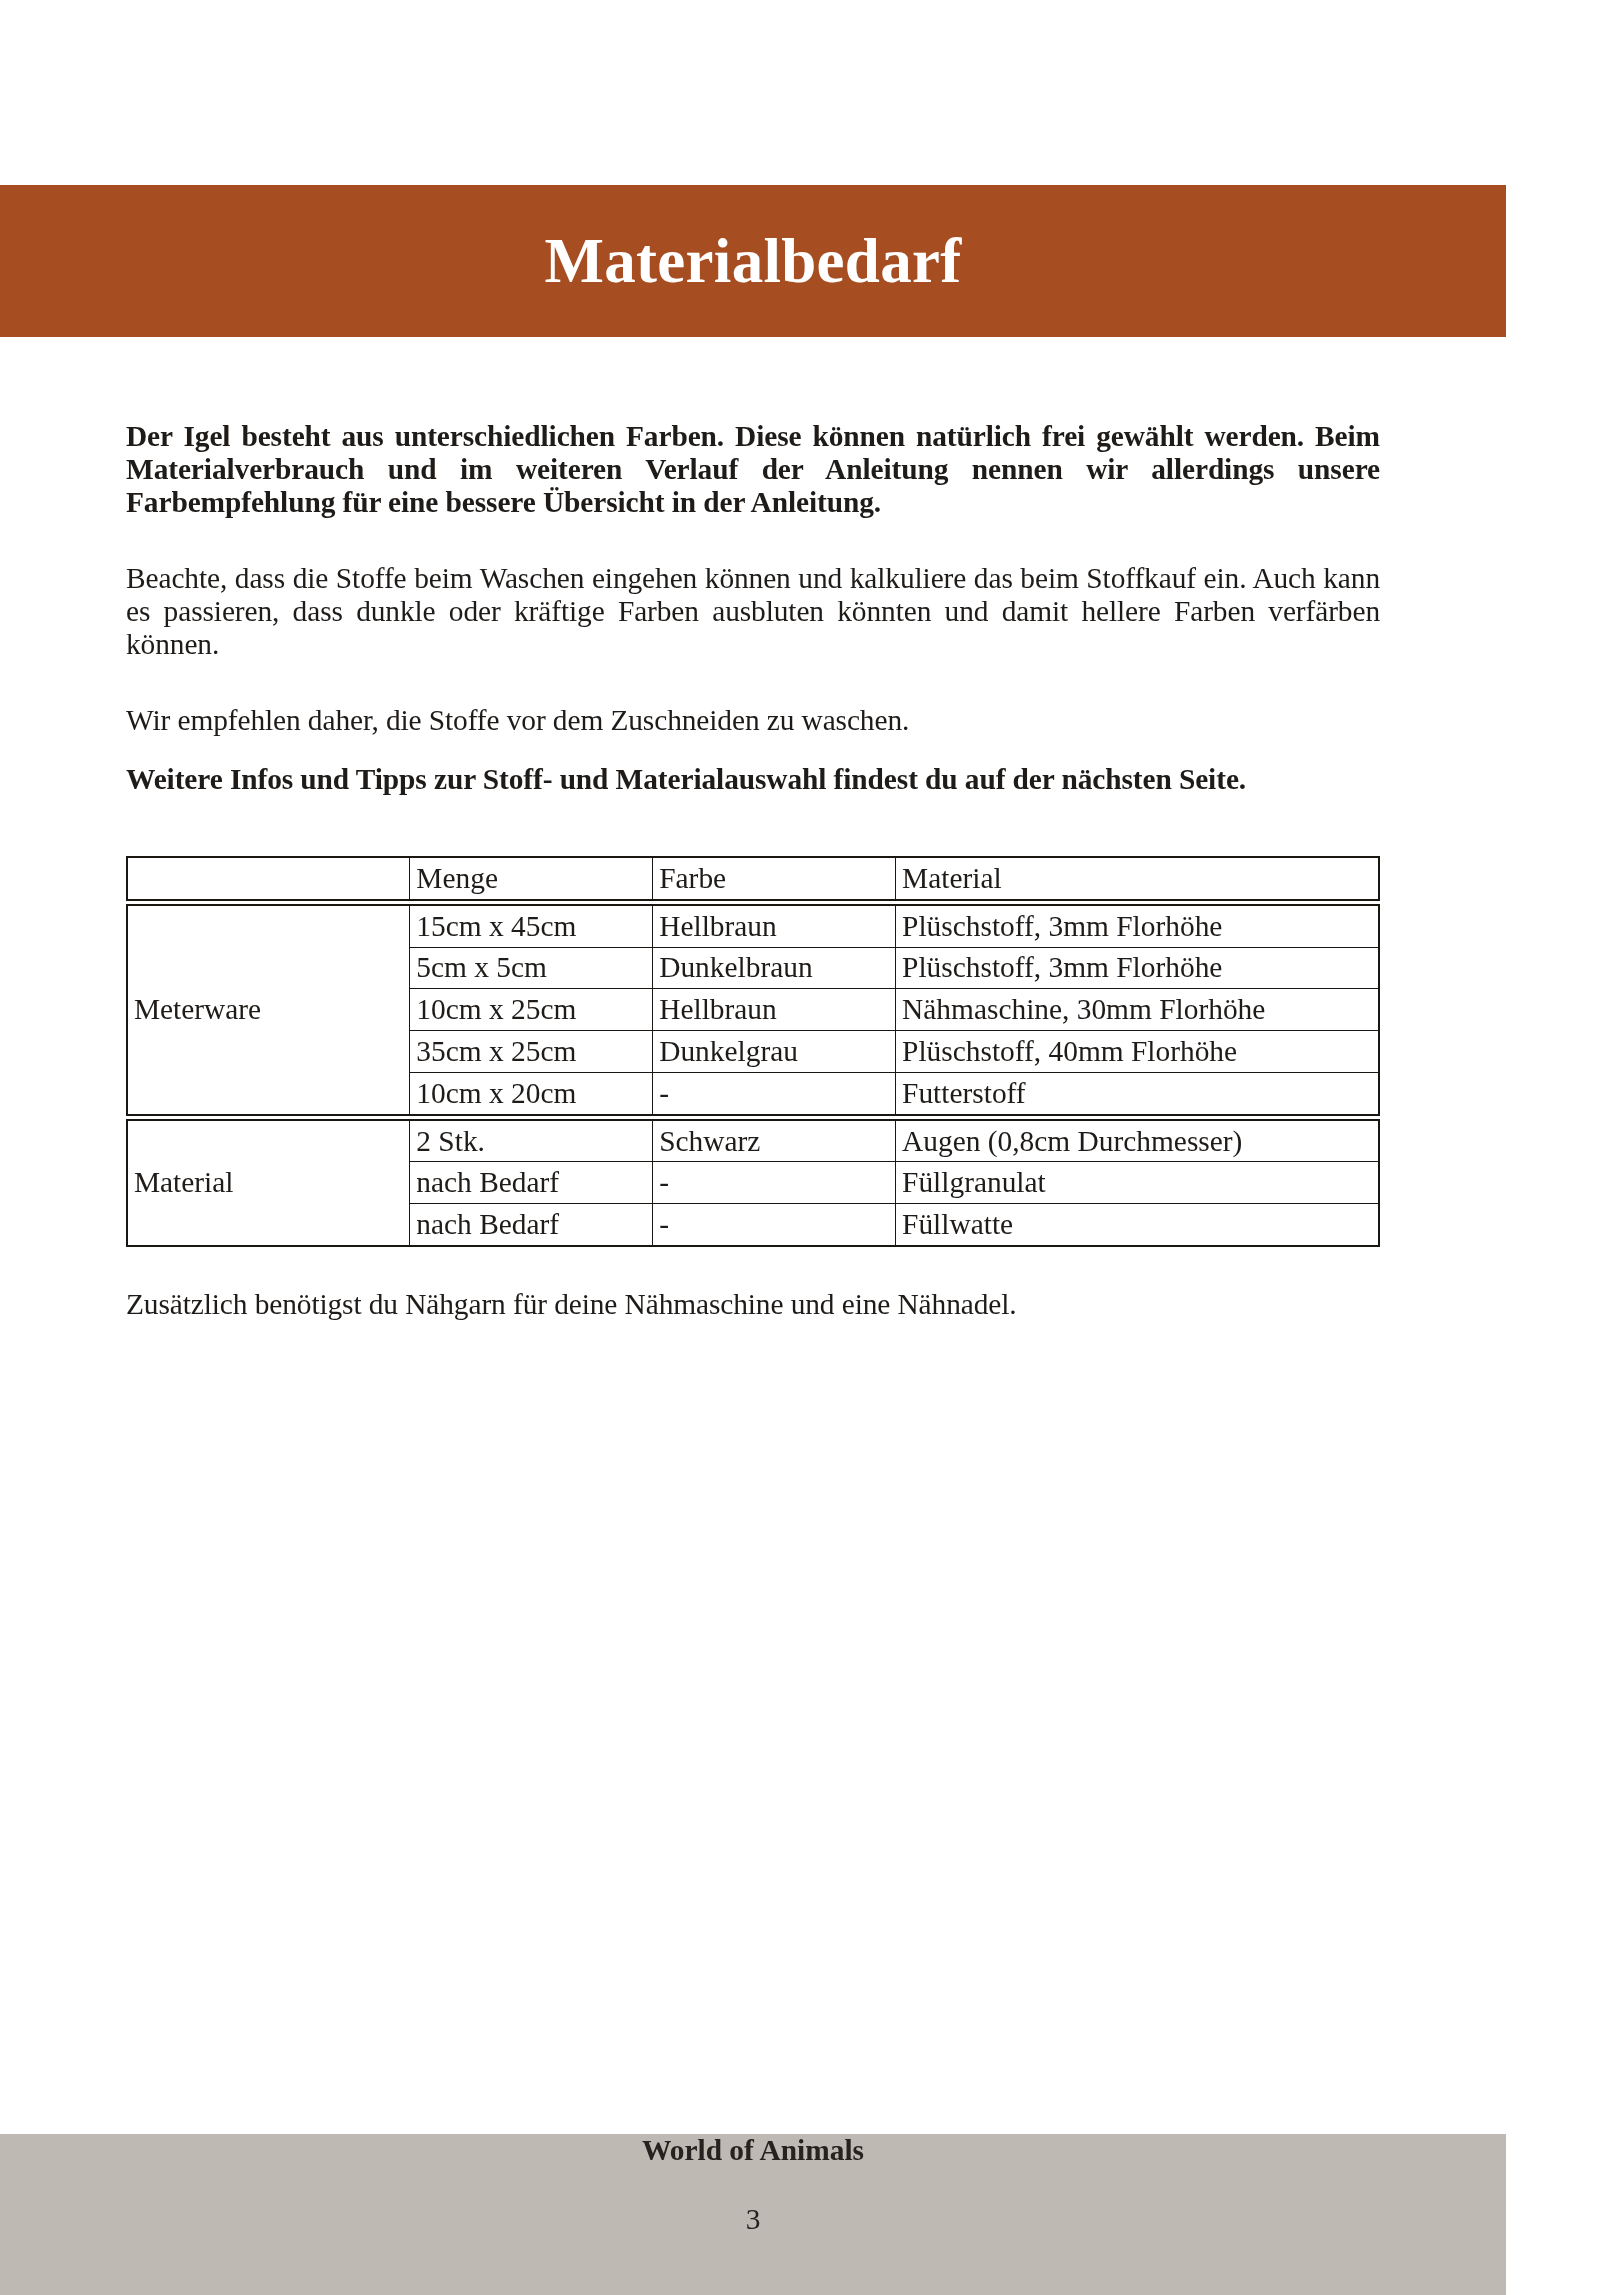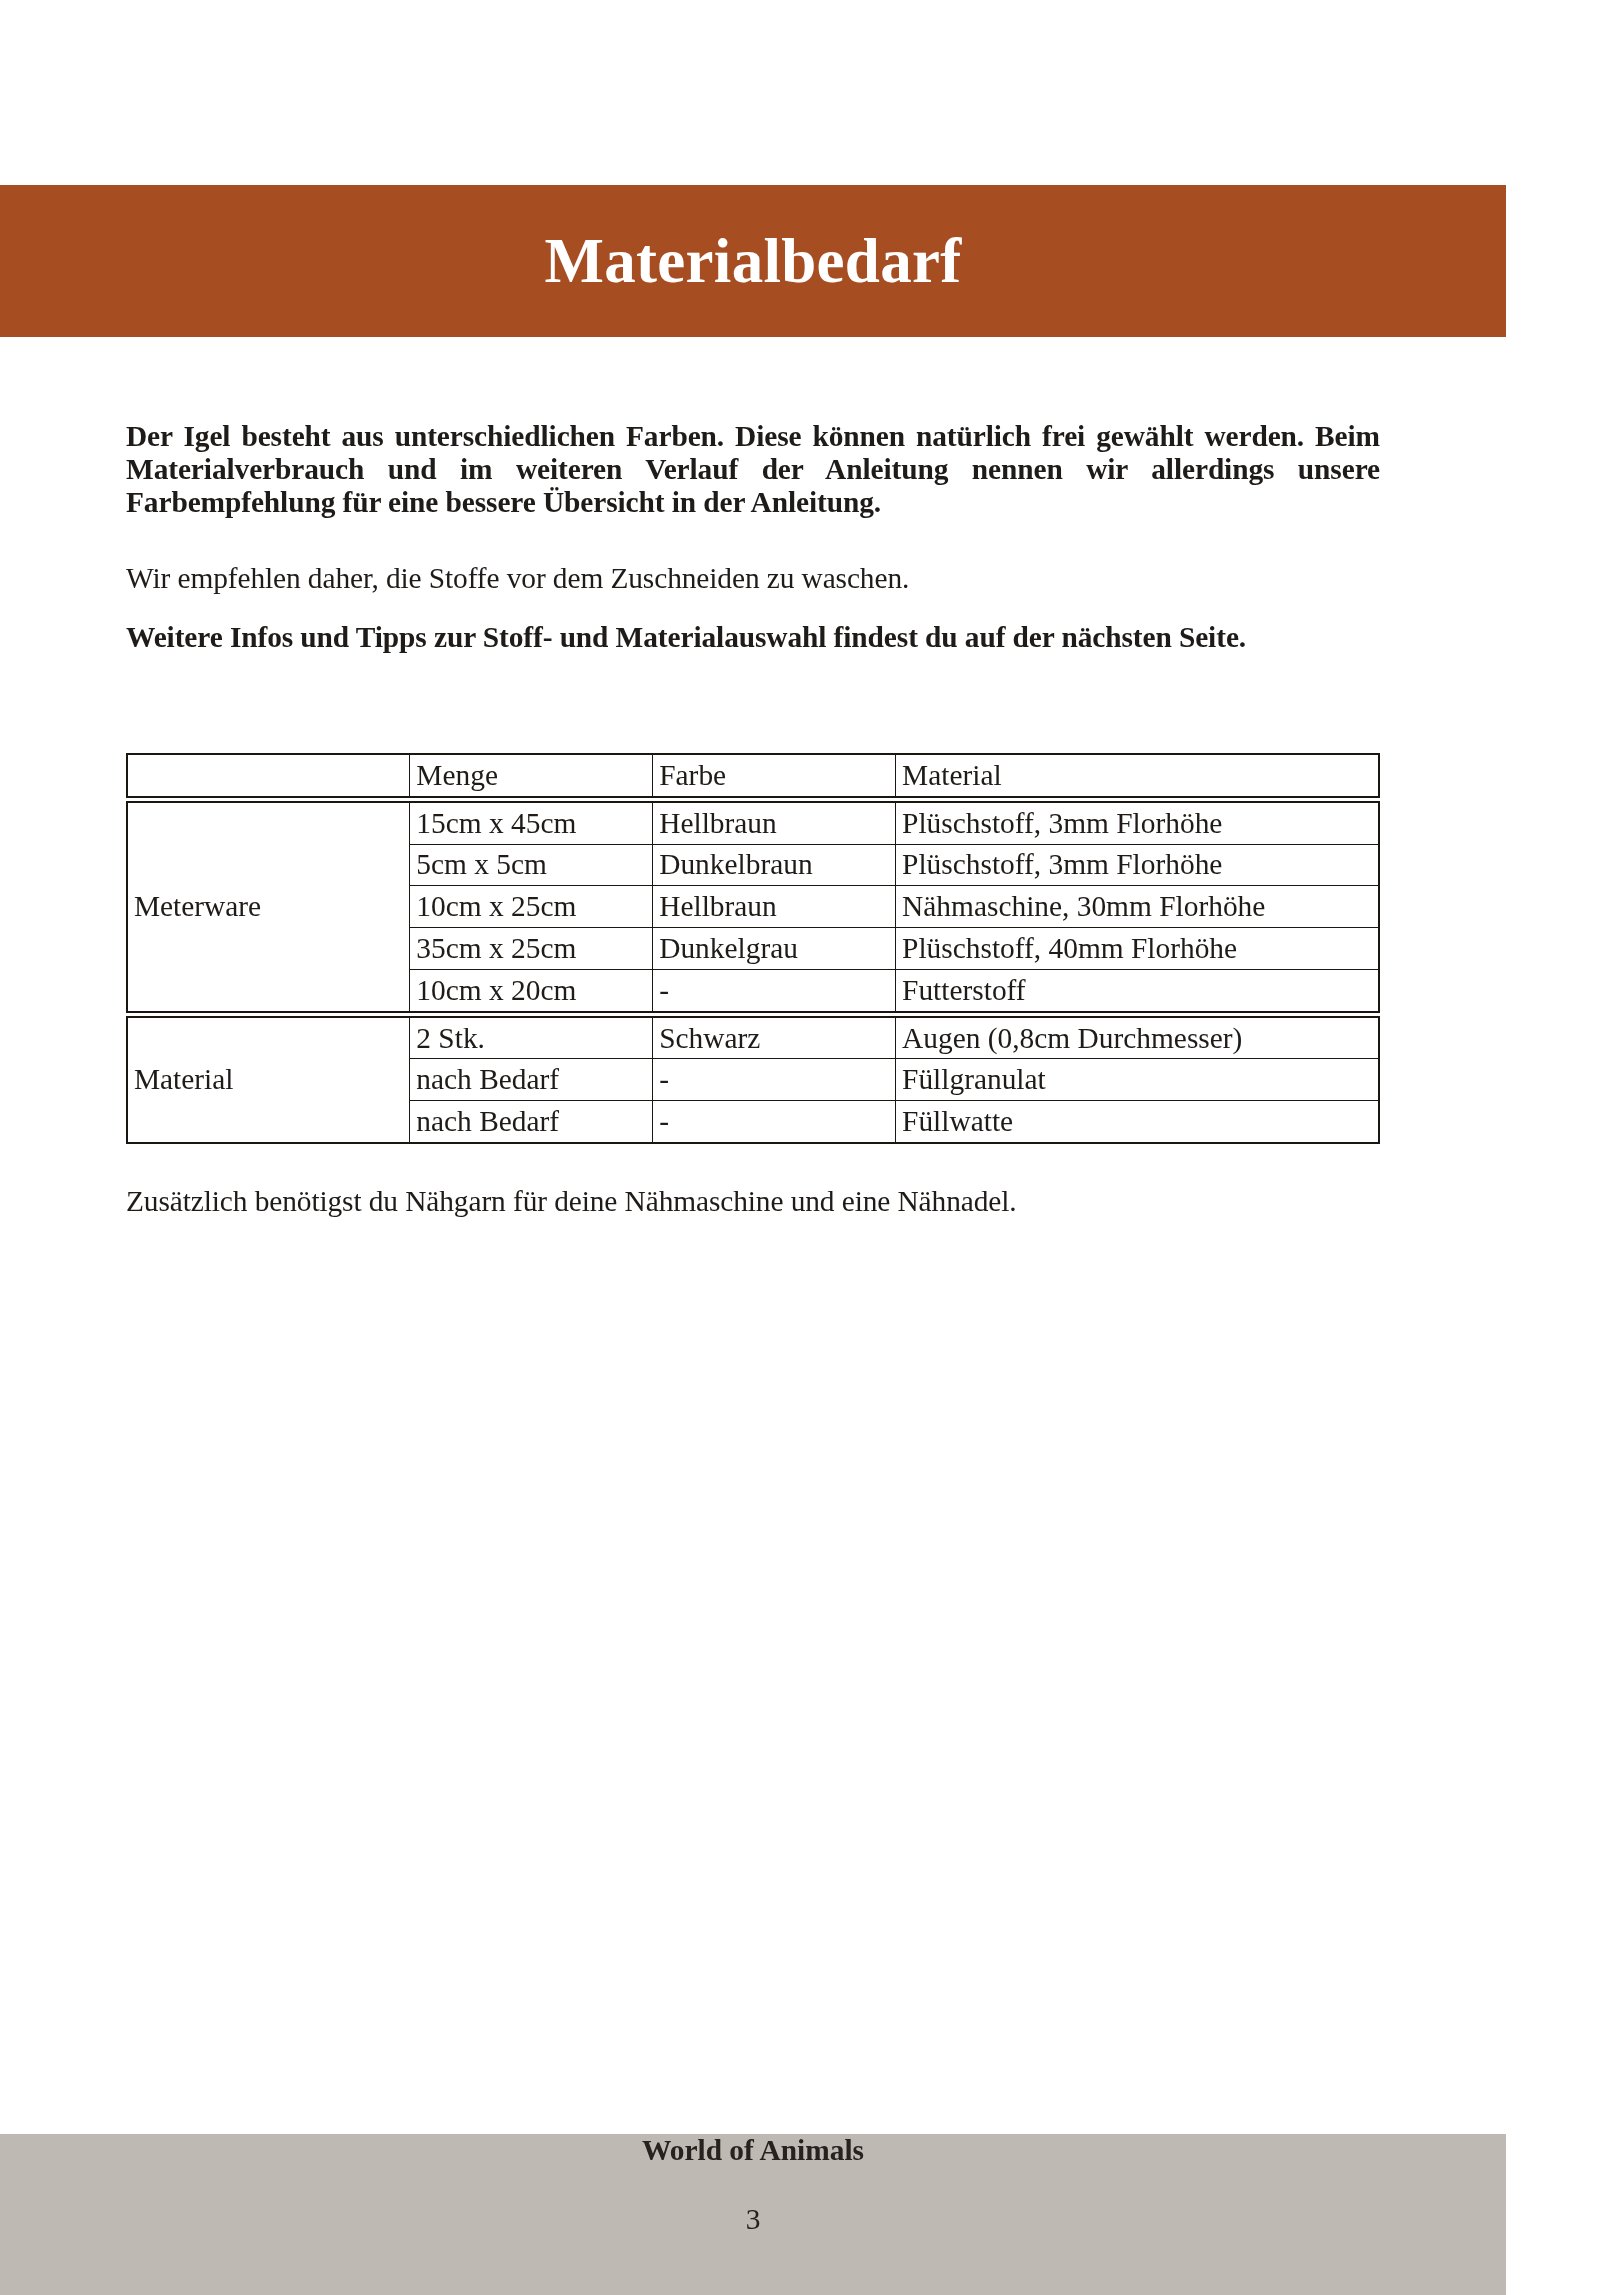--- a/index.html
+++ b/index.html
@@ -43,21 +43,21 @@
   .bold    { font-weight: bold; }
 
   .p1 { margin-top: 83px; font-weight: bold; }
   .p2 { margin-top: 43px; }
   .p3 { margin-top: 43px; }
   .p4 { margin-top: 26px; }
   .p5 { margin-top: 69px; }
 
   
   .materials-table {
-    margin-top: 99px;
+    margin-top: 60px;
     width: 100%;
     border-collapse: collapse;
     border: 2px solid #1a1713;
     table-layout: fixed;
     padding-left: 16px;
   }
   .materials-table th,
   .materials-table td {
     border: 1.6px solid #1a1713;
     font-size: 29.4px;
@@ -103,20 +103,21 @@
 <div class="page">
 
   <header class="banner">
     <h1>Materialbedarf</h1>
   </header>
 
   <main class="content">
 
     <p class="para justify p1">Der Igel besteht aus unterschiedlichen Farben. Diese können natürlich frei gewählt werden. Beim Materialverbrauch und im weiteren Verlauf der Anleitung nennen wir allerdings unsere Farbempfehlung für eine bessere Übersicht in der Anleitung.</p>
 
+    <p class="para justify p2">Beachte, dass die Stoffe beim Waschen eingehen können und kalkuliere das beim Stoffkauf ein. Auch kann es passieren, dass dunkle oder kräftige Farben ausbluten könnten und damit hellere Farben verfärben können.</p>
 
     <p class="para single p3">Wir empfehlen daher, die Stoffe vor dem Zuschneiden zu waschen.</p>
 
     <p class="para single bold p4">Weitere Infos und Tipps zur Stoff- und Materialauswahl findest du auf der nächsten Seite.</p>
 
 
     <table class="materials-table">
       <colgroup>
         <col class="col-group">
           <col class="col-menge">

